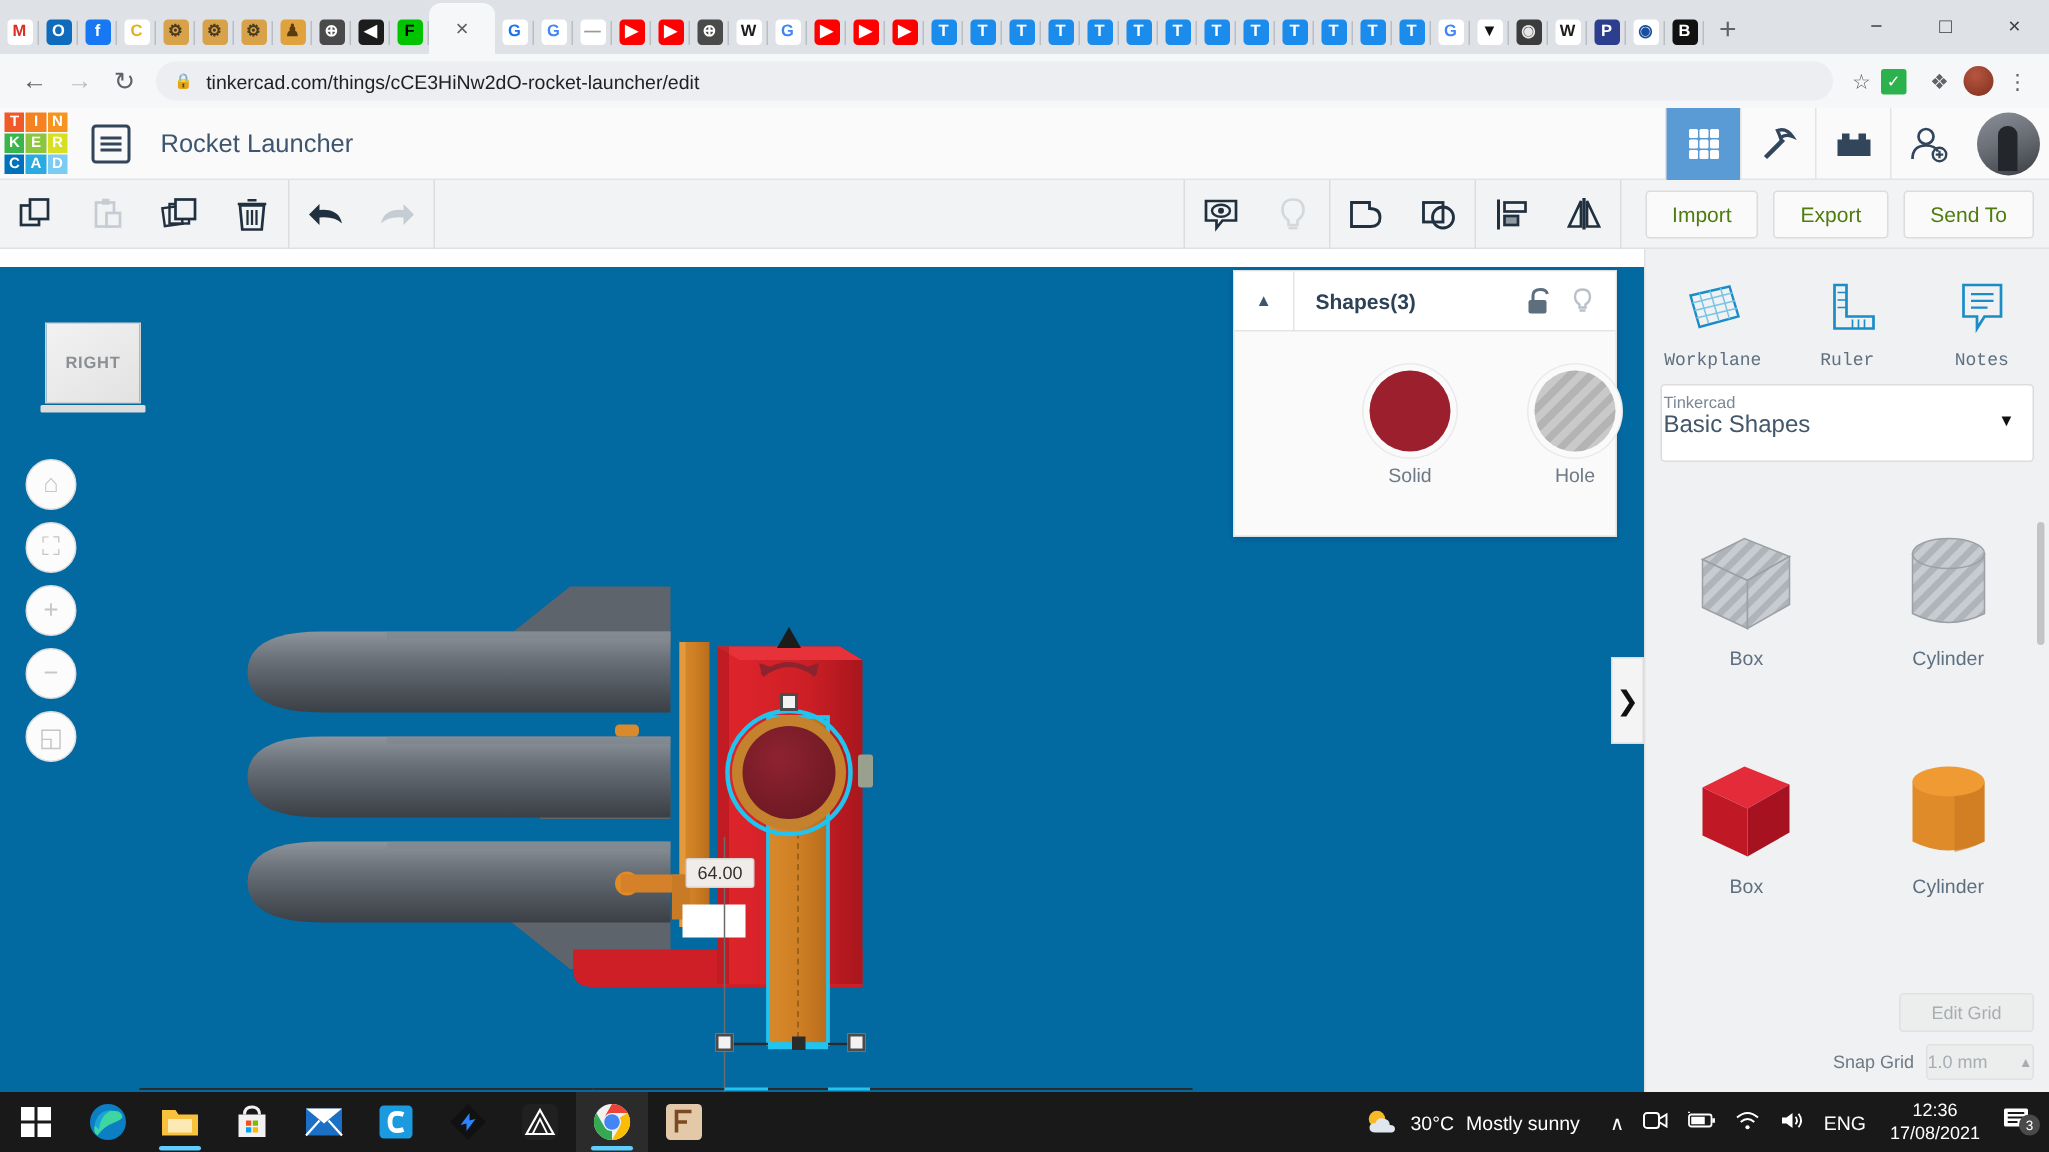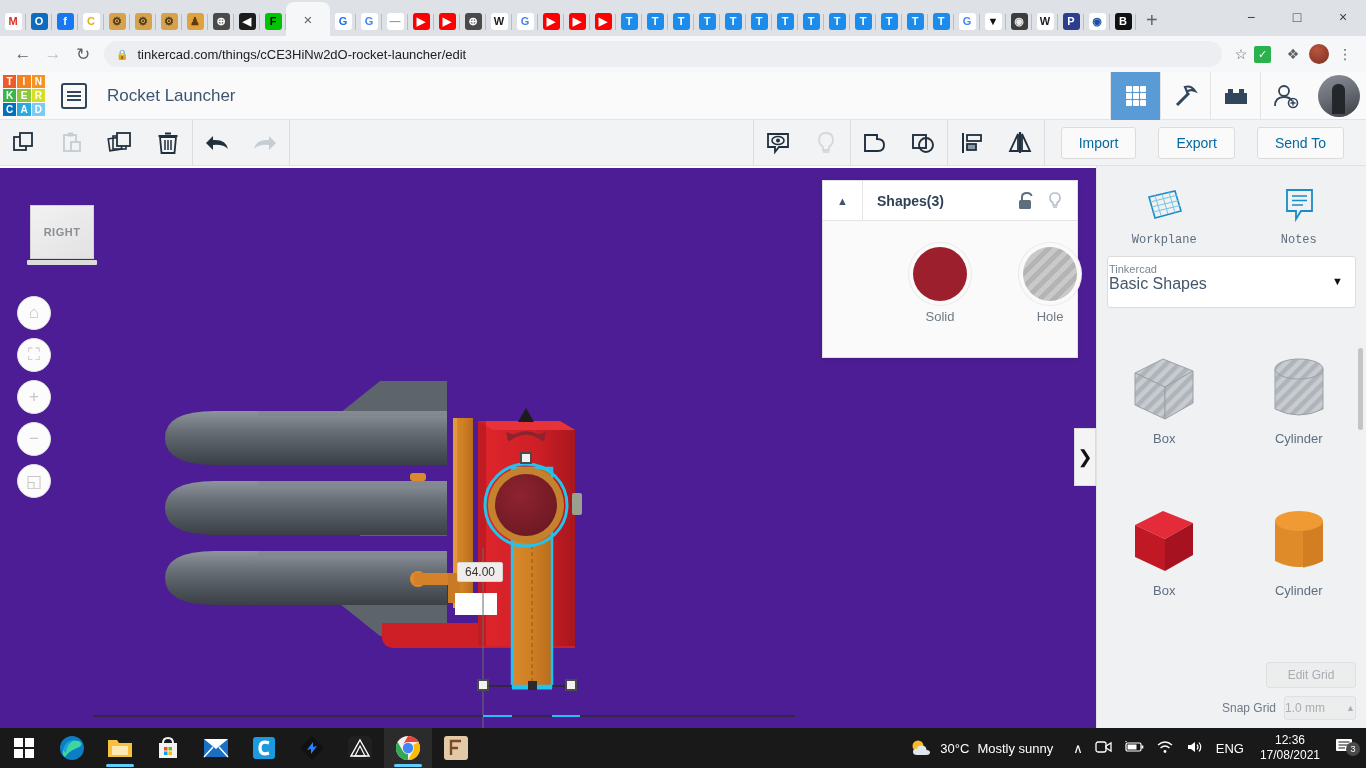--- a/index.html
+++ b/index.html
@@ -108,28 +108,28 @@
     position: absolute; top: 120px; left: 0; width: 1366px; height: 46px;
     background: #f2f3f4; border-bottom: 1px solid #e0e1e2; display: flex; align-items: center;
   }
   .tbtn {
     width: 48px; height: 46px; display: flex; align-items: center; justify-content: center;
   }
   .tsep { width: 1px; height: 46px; background: #dcdddf; }
   .tgap { flex: 1; }
   .txtbtn {
     height: 32px; padding: 0 17px; background: #fafafa; border: 1px solid #dcdcdc;
-    border-radius: 3px; font-size: 14px; color: #0369a1; display: flex;
-    align-items: center; margin-right: 22px;
+    border-radius: 3px; font-size: 14px; color: #4d7c0f; display: flex;
+    align-items: center; margin-right: 10px;
   }
 
   
   .canvas {
-    position: absolute; top: 168px; left: 0; width: 1096px; height: 562px;
-    background: #4c1d95; overflow: hidden;
+    position: absolute; top: 178px; left: 0; width: 1096px; height: 562px;
+    background: #0369a1; overflow: hidden;
   }
   .viewcube {
     position: absolute; left: 30px; top: 37px; width: 64px; height: 54px;
     background: linear-gradient(145deg,#f2f2f2,#e2e2e2);
     border: 1px solid #d2d2d2; display: flex; align-items: center; justify-content: center;
     font-size: 11px; font-weight: bold; color: #8b8f93; letter-spacing: .5px;
   }
   .viewcube-base {
     position: absolute; left: 27px; top: 92px; width: 70px; height: 5px;
     background: #dcdcdc; border-radius: 1px;
@@ -708,20 +708,27 @@
 
   <div class="rpanel">
     <div class="rtools">
       <div class="rtool">
         <svg width="46" height="40" viewBox="0 0 46 40">
           <path d="M8 12 L34 6 L40 26 L14 33 Z" fill="none" stroke="#1a8cc8" stroke-width="1.6"></path>
           <path d="M14 10.5 L20 30.5 M21 8.8 L27 29 M28 7.2 L34 27.6" stroke="#76c4e6" stroke-width="1"></path>
           <path d="M9.3 17 L36.2 10.2 M10.6 22 L37.8 15.5 M12 27 L39 20.5" stroke="#76c4e6" stroke-width="1"></path>
         </svg>
         <span class="rtool-lbl">Workplane</span>
+      </div>
+      <div class="rtool">
+        <svg width="42" height="40" viewBox="0 0 42 40">
+          <path d="M12 5 H20 V26 H38 V34 H12 Z" fill="none" stroke="#1a8cc8" stroke-width="1.8"></path>
+          <path d="M14 10 H20 M14 15 H20 M14 20 H20 M24 28 V34 M28 28 V34 M32 28 V34" stroke="#1a8cc8" stroke-width="1.1"></path>
+        </svg>
+        <span class="rtool-lbl">Ruler</span>
       </div>
       <div class="rtool">
         <svg width="40" height="40" viewBox="0 0 40 40">
           <path d="M8 5 H33 V26 H22 L17 34 L17 26 H8 Z" fill="none" stroke="#1a8cc8" stroke-width="1.8"></path>
           <path d="M13 11 H28 M13 15.5 H28 M13 20 H24" stroke="#1a8cc8" stroke-width="1.5"></path>
         </svg>
         <span class="rtool-lbl">Notes</span>
       </div>
     </div>
 

